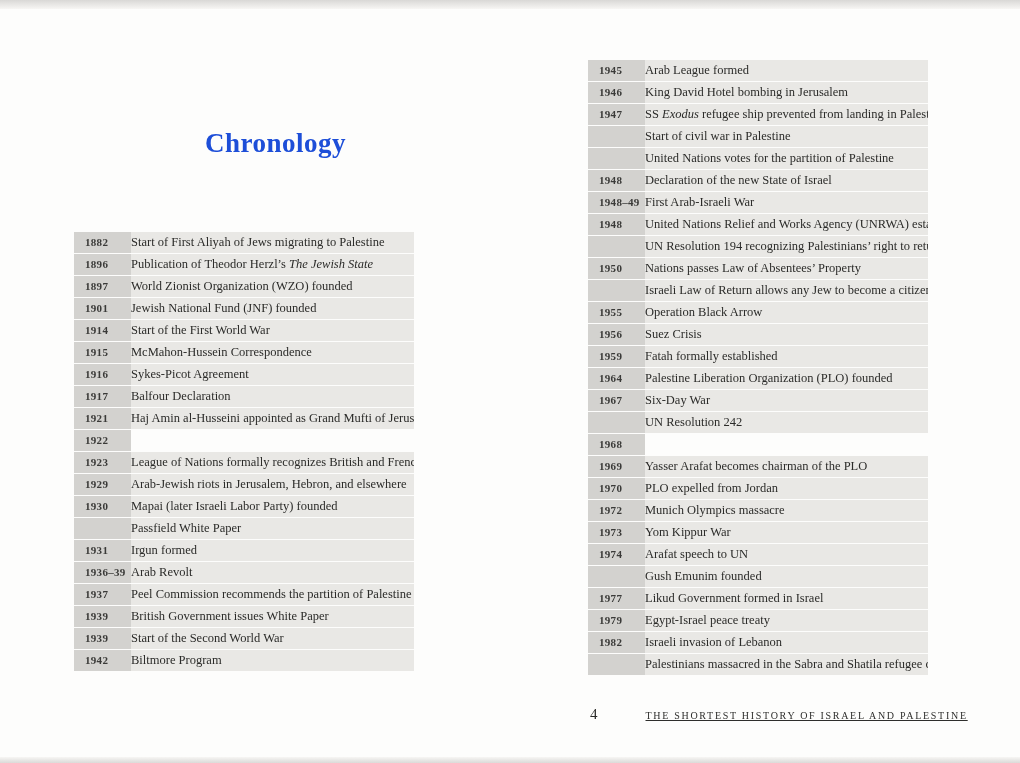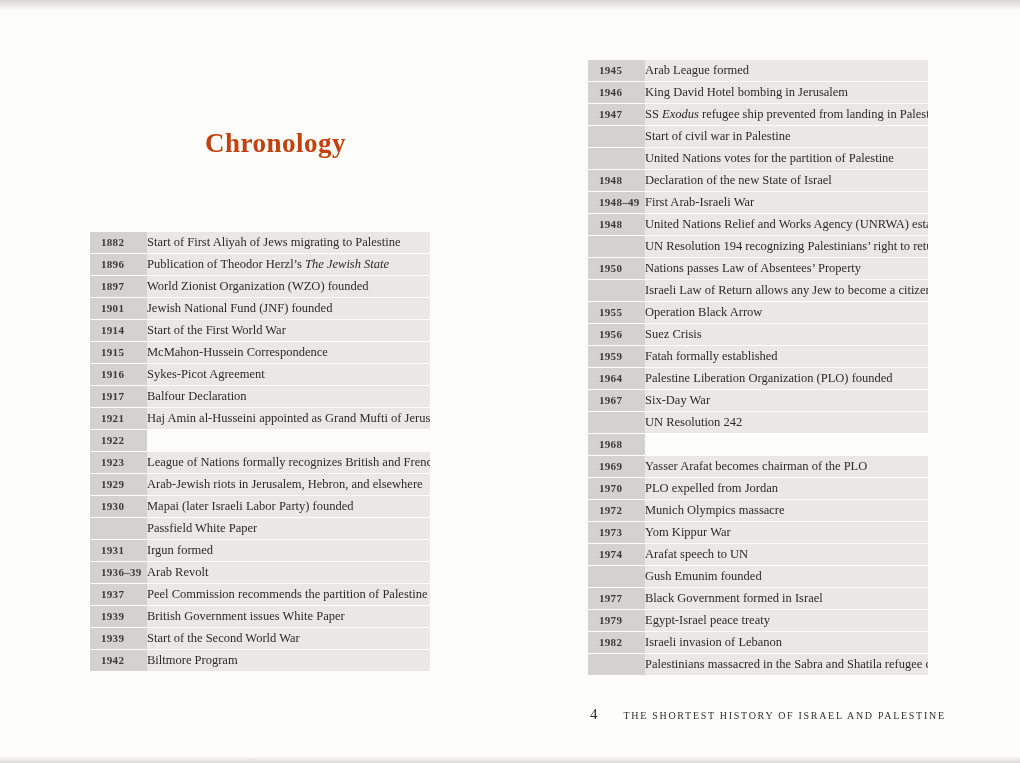--- a/index.html
+++ b/index.html
@@ -21,29 +21,29 @@
   .edge-bottom {
     position: absolute; bottom: 0; left: 0; right: 0; height: 6px;
     background: linear-gradient(#f7f6f4, #dbdad8);
   }
 
   .chapter-title {
     position: absolute;
     left: 205px;
     top: 128px;
     font-size: 27px;
-    color: #c2410c;
+    color: #1d4ed8;
     letter-spacing: 0.5px;
   }
 
   .chron-table {
     position: absolute;
     width: 340px;
   }
-  .chron-table.left  { left: 90px;  top: 232px; }
+  .chron-table.left  { left: 74px;  top: 232px; }
   .chron-table.right { left: 588px; top: 60px;  }
 
   .chron-row {
     display: flex;
     height: 21px;
     margin-bottom: 1px;
   }
   .year-cell {
     width: 57px;
     flex: 0 0 57px;
@@ -72,24 +72,25 @@
     top: 706px;
     left: 590px;
     display: flex;
     align-items: baseline;
   }
   .page-number {
     font-size: 15px;
     color: #2a2a28;
   }
   .running-title {
-    margin-left: 26px;
+    margin-left: 48px;
     font-size: 10px;
     letter-spacing: 1.7px;
     color: #2e2e2c;
+    text-decoration: underline;
   }
 </style>
 </head>
 <body>
 
 <div class="screen">
 
   <div class="edge-top"></div>
 
   <h1 class="chapter-title">Chronology</h1>
@@ -267,21 +268,21 @@
       <div class="chron-row">
         <div class="year-cell">1974</div>
         <div class="event-cell">Arafat speech to UN</div>
       </div>
       <div class="chron-row">
         <div class="year-cell"></div>
         <div class="event-cell">Gush Emunim founded</div>
       </div>
       <div class="chron-row">
         <div class="year-cell">1977</div>
-        <div class="event-cell">Black Government formed in Israel</div>
+        <div class="event-cell">Likud Government formed in Israel</div>
       </div>
       <div class="chron-row">
         <div class="year-cell">1979</div>
         <div class="event-cell">Egypt-Israel peace treaty</div>
       </div>
       <div class="chron-row">
         <div class="year-cell">1982</div>
         <div class="event-cell">Israeli invasion of Lebanon</div>
       </div>
       <div class="chron-row">

